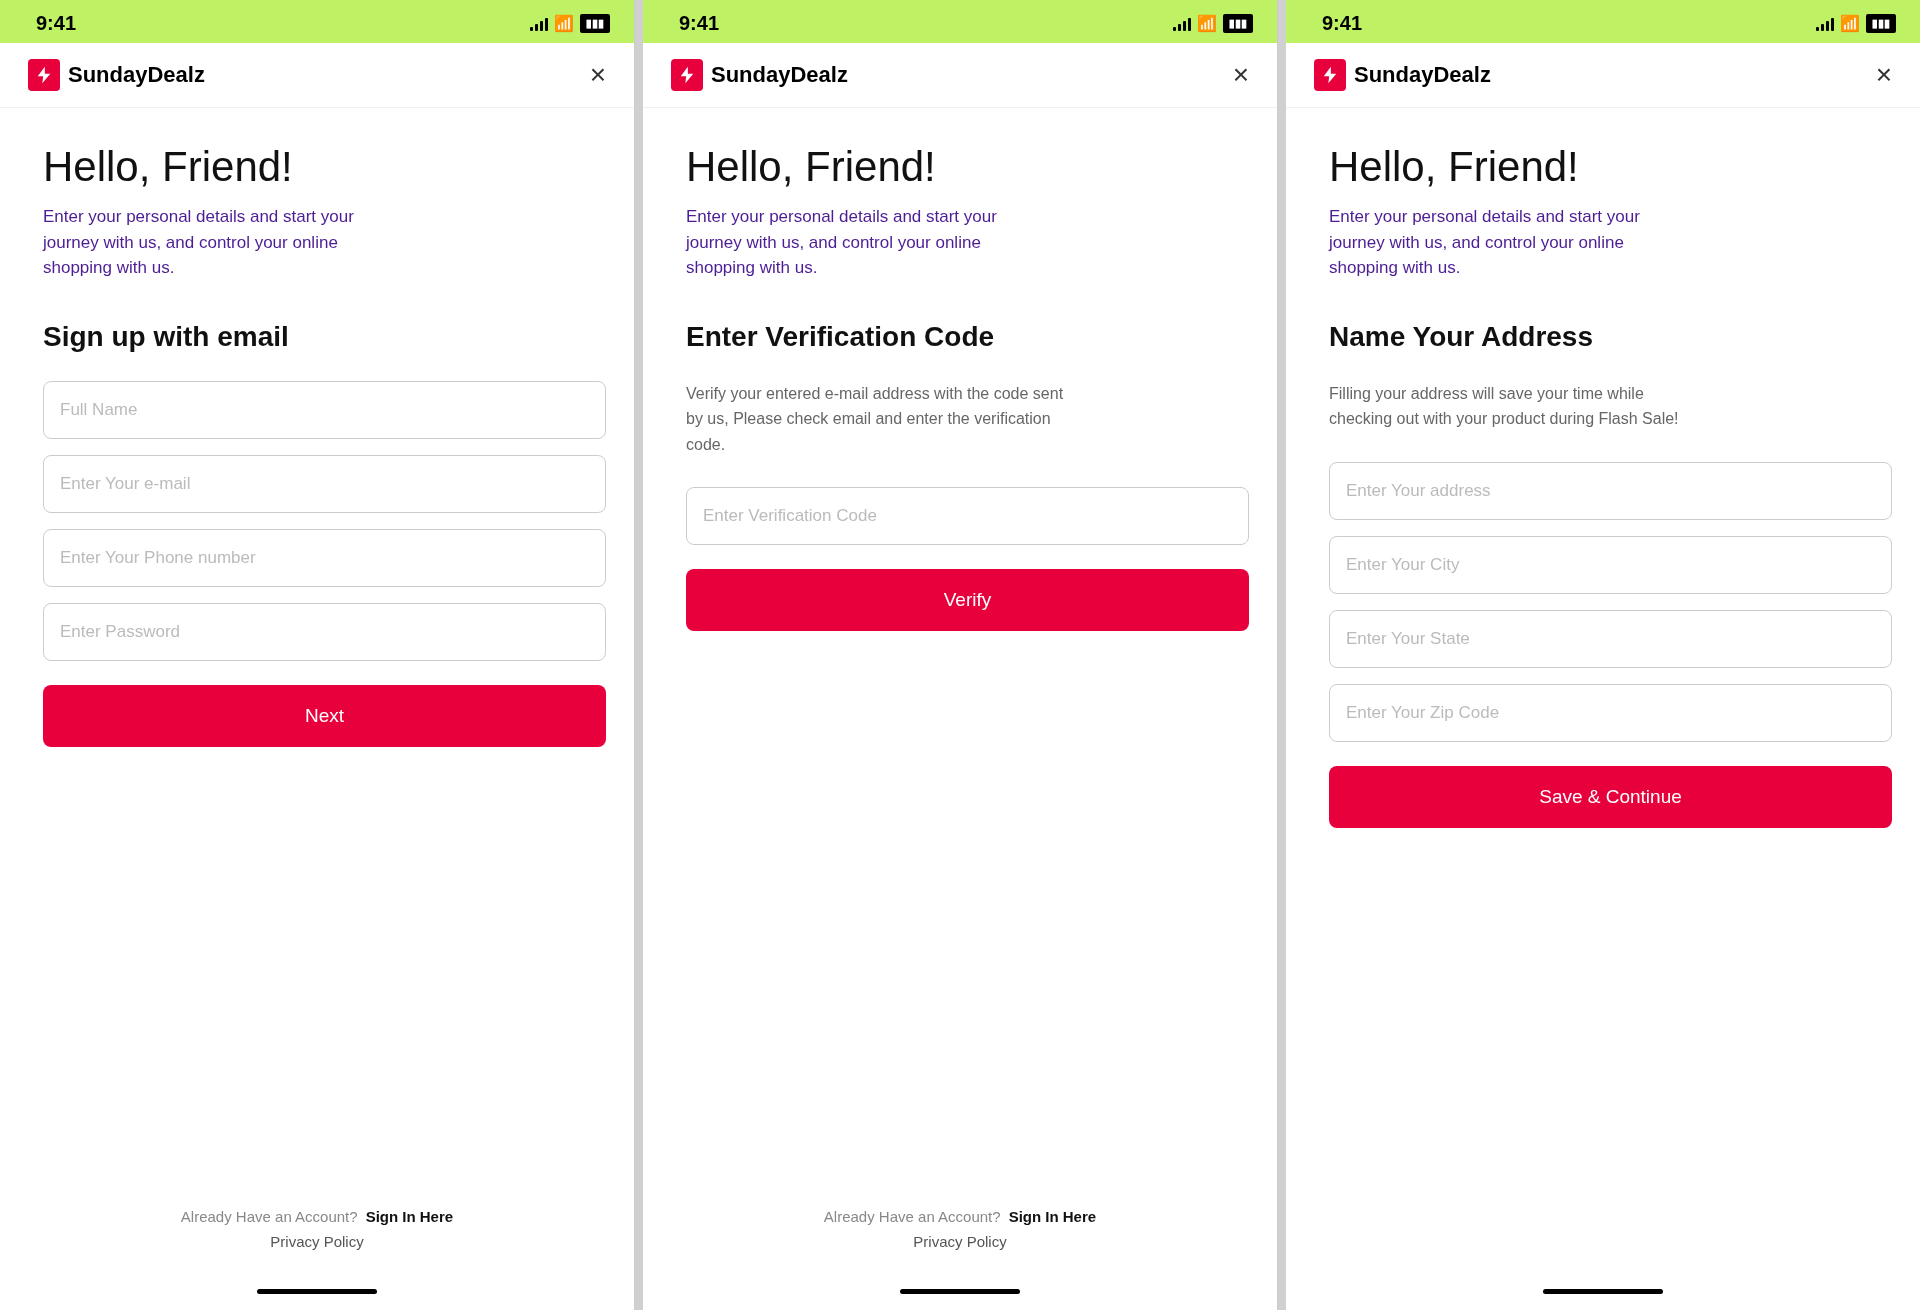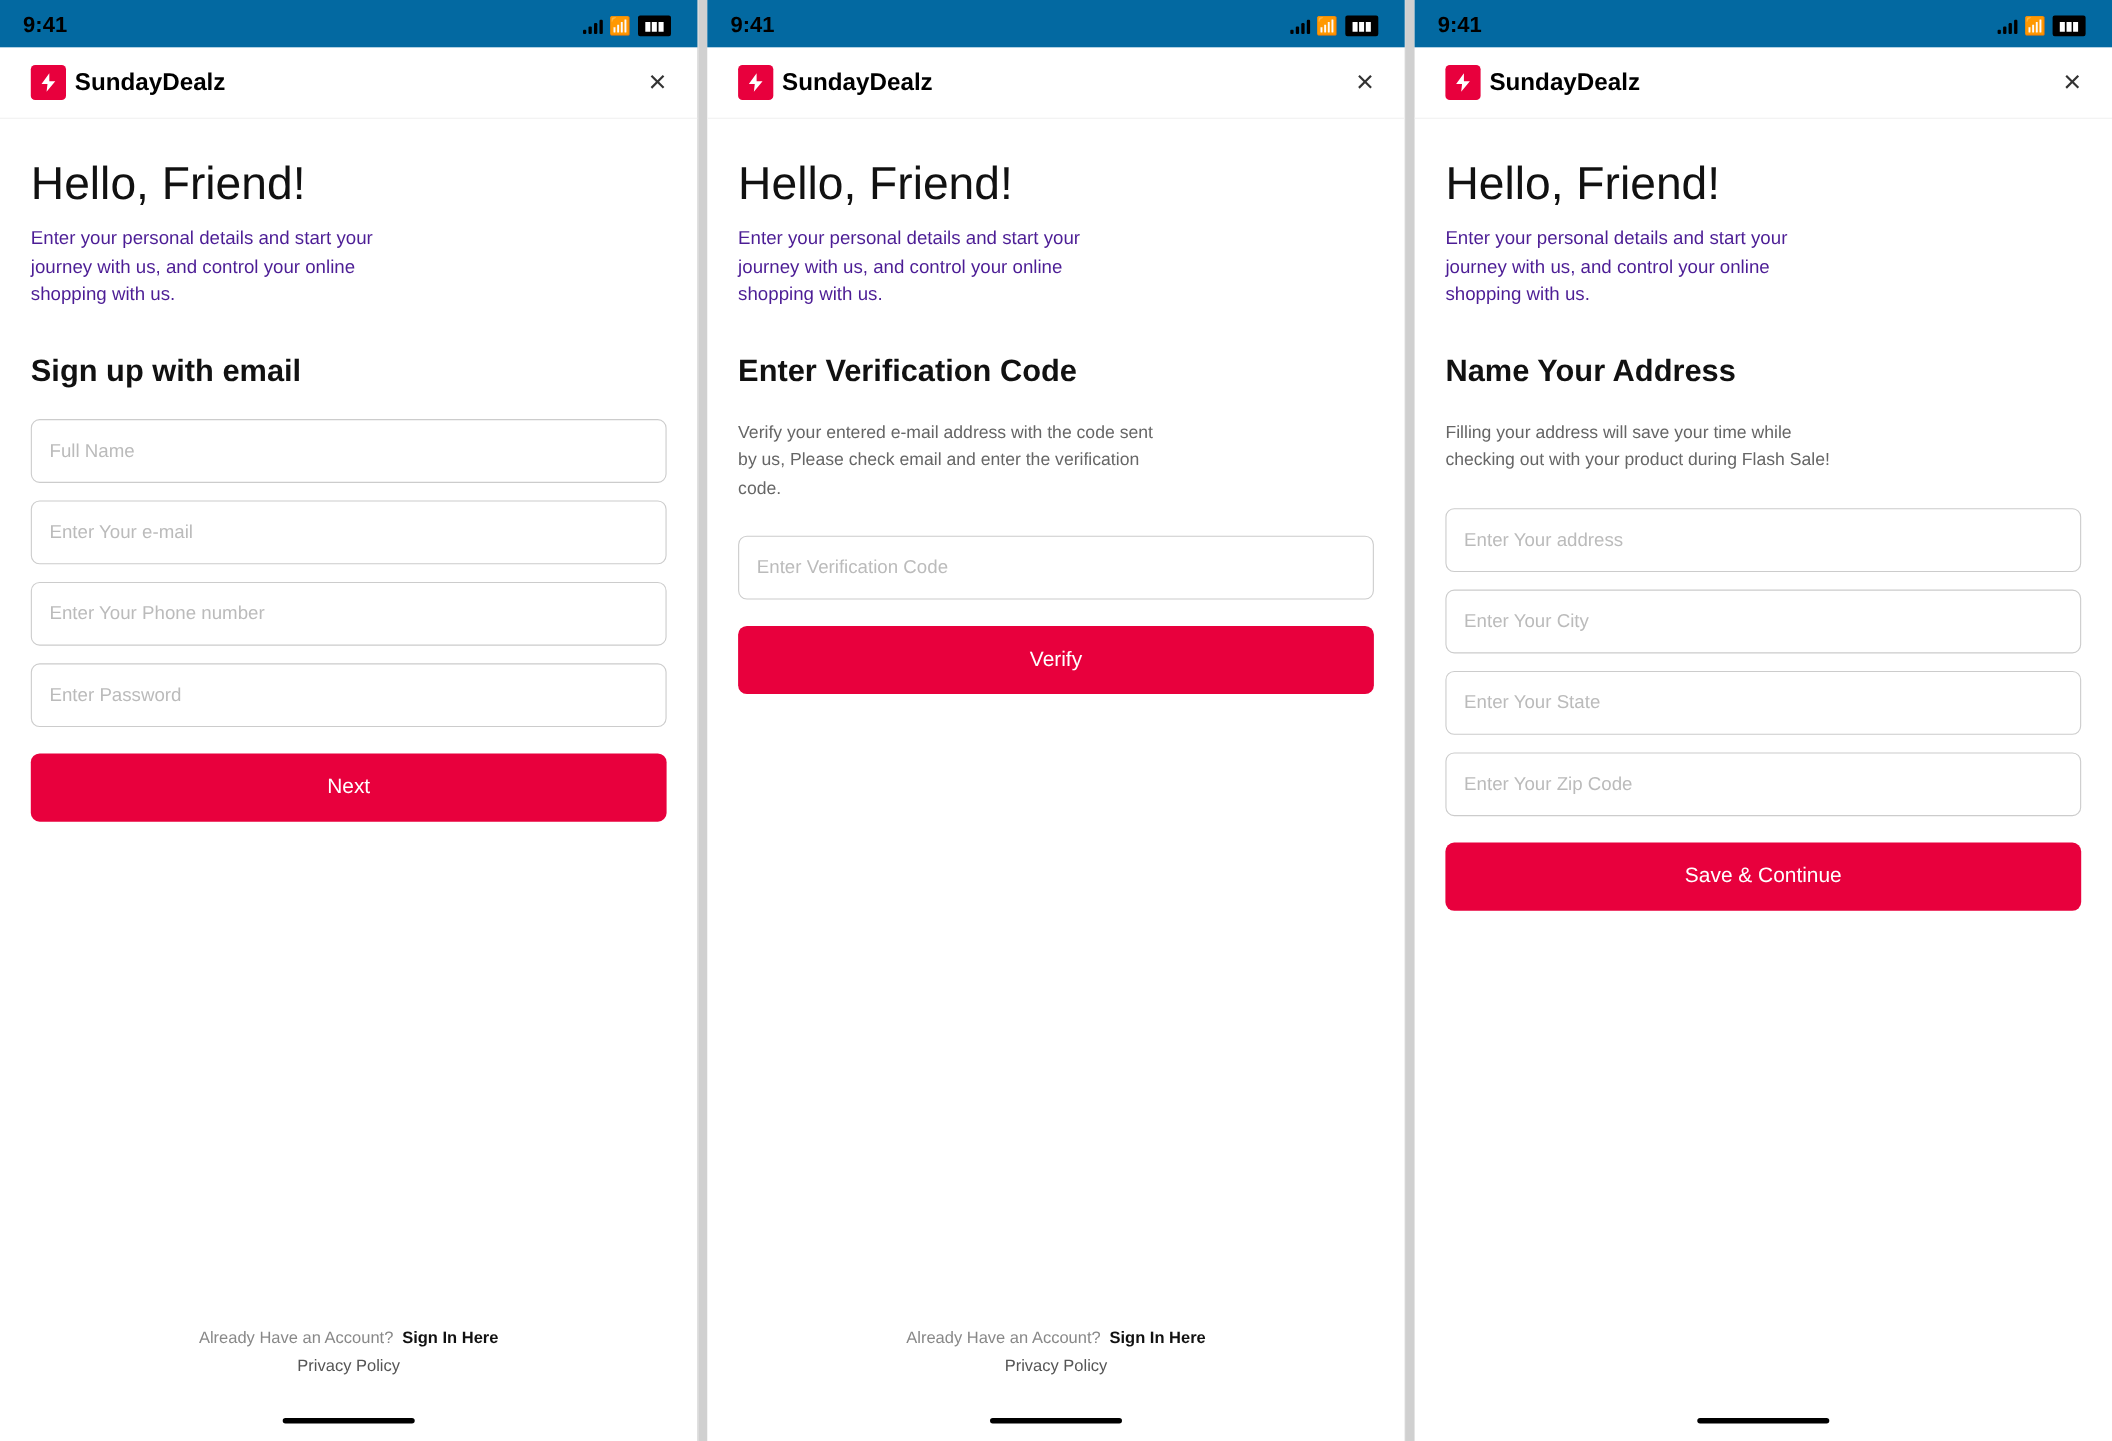--- a/index.html
+++ b/index.html
@@ -29,24 +29,24 @@
       border-right: 1px solid #cccccc;
     }
     .phone-screen:last-child {
       border-right: none;
     }
     
     .status-bar {
       display: flex;
       justify-content: space-between;
       align-items: center;
-      padding: 12px 24px 8px 21px;
+      padding: 12px 24px 8px 36px;
       font-size: 18px;
       font-weight: 600;
-      background: #0369a1;
+      background: #bef264;
       gap: 42px;
     }
     .status-time {
       font-size: 20px;
       font-weight: 700;
       color: #000;
     }
     .status-icons {
       display: flex;
       align-items: center;
@@ -88,21 +88,21 @@
     }
     .close-btn {
       font-size: 28px;
       color: #333;
       cursor: pointer;
       font-weight: 300;
       line-height: 1;
     }
     
     .content {
-      padding: 36px 28px 24px 28px;
+      padding: 36px 28px 24px 43px;
       flex: 1;
       display: flex;
       flex-direction: column;
     }
     .hello-title {
       font-size: 42px;
       font-weight: 300;
       color: #111;
       margin-bottom: 14px;
       line-height: 1.1;

